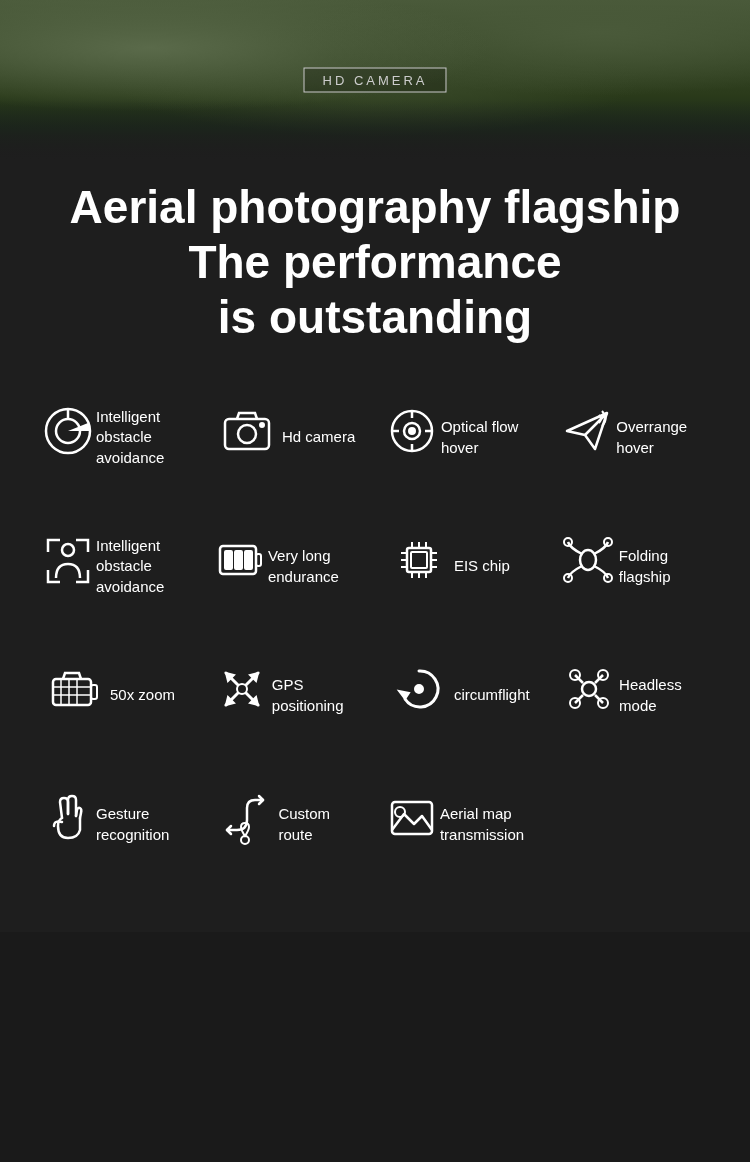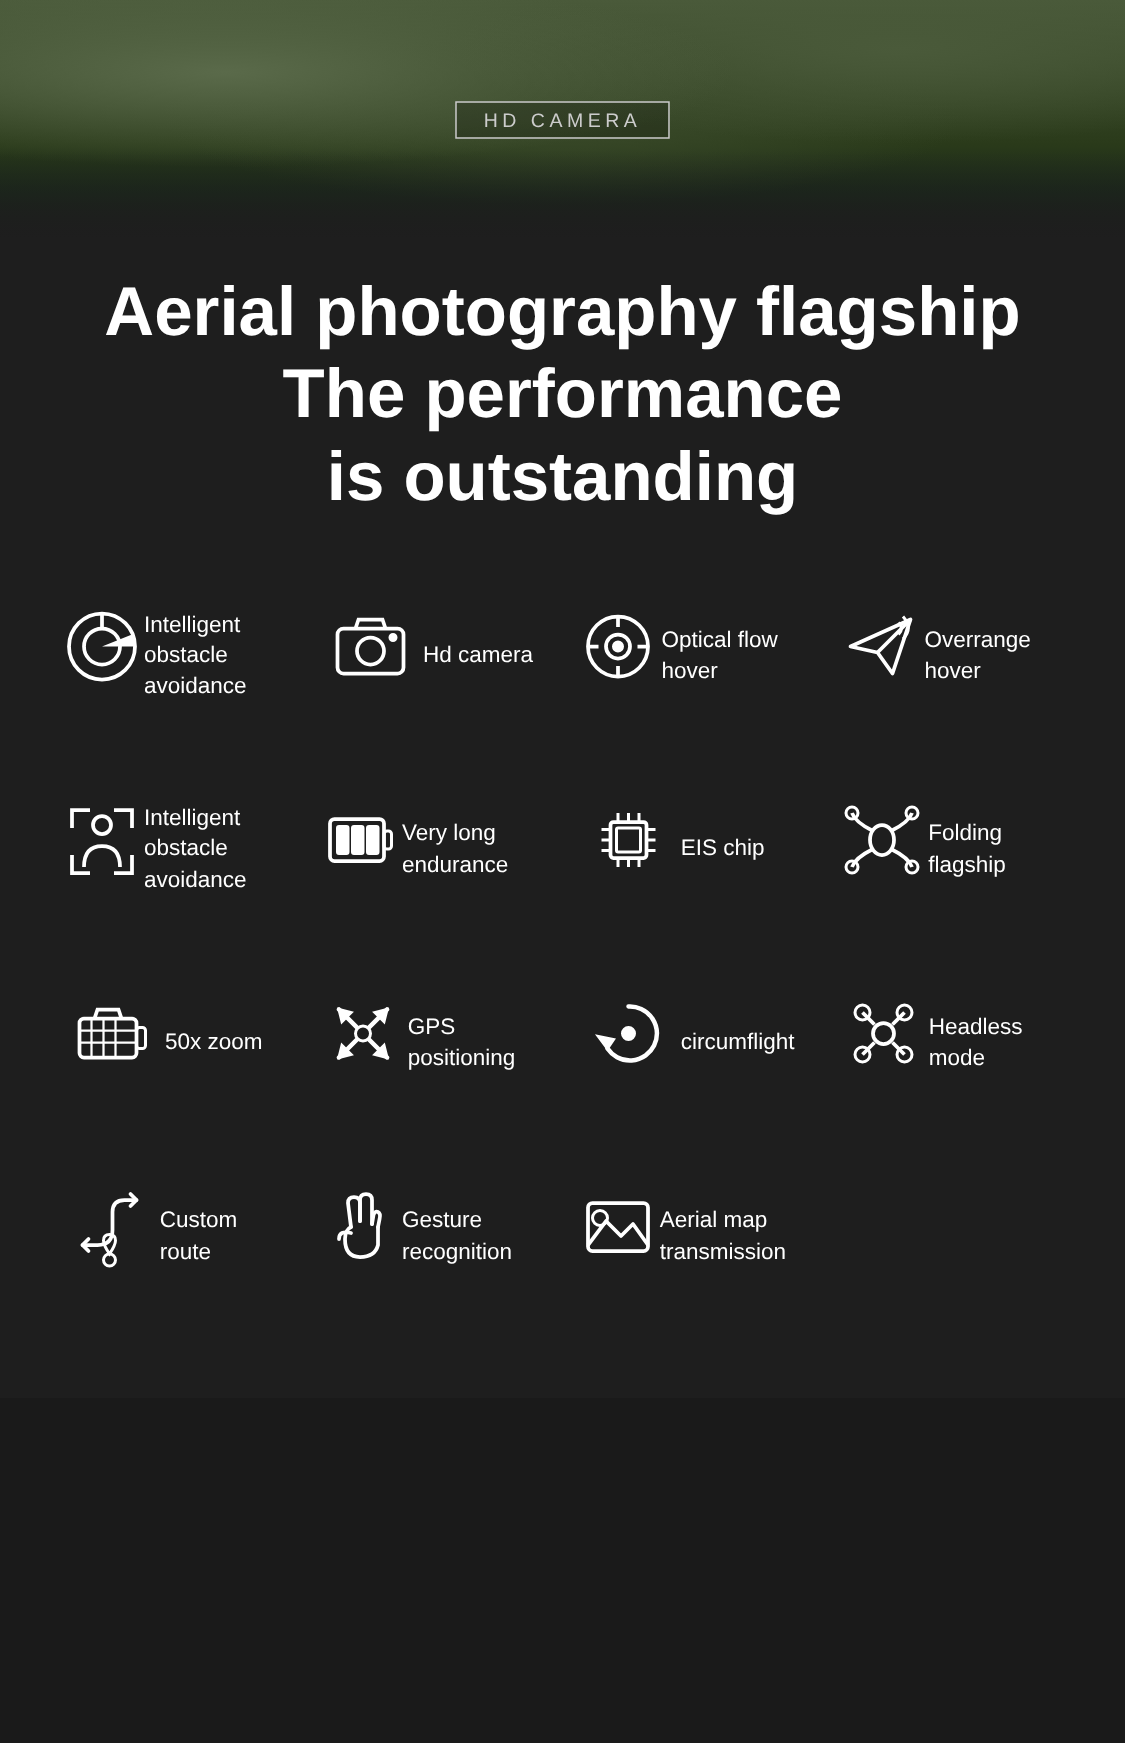--- a/index.html
+++ b/index.html
@@ -306,55 +306,55 @@
           <circle cx="42" cy="42" r="5" stroke="white" stroke-width="2" fill="none"></circle>
         </svg>
       </div>
       <div class="feature-label">Headless mode</div>
     </div>
 
     <div class="feature-item">
       <div class="feature-icon">
         <svg viewBox="0 0 56 56">
 
+          <path d="M22 28 L20 12 Q20 8 24 8 Q28 8 28 12 L28 24" stroke="white" stroke-width="2.5" fill="none" stroke-linejoin="round" stroke-linecap="round"></path>
+
+          <path d="M28 24 L28 10 Q28 6 32 6 Q36 6 36 10 L36 26" stroke="white" stroke-width="2.5" fill="none" stroke-linecap="round"></path>
+
+          <path d="M36 26 L37 20 Q38 17 40 18 Q42 19 41 23 L40 28" stroke="white" stroke-width="2.5" fill="none" stroke-linecap="round"></path>
+
+          <path d="M22 28 Q18 30 18 36 Q18 48 28 48 Q38 48 40 40 L40 28" stroke="white" stroke-width="2.5" fill="none" stroke-linecap="round"></path>
+
+          <path d="M22 32 Q14 30 14 36" stroke="white" stroke-width="2.5" fill="none" stroke-linecap="round"></path>
+        </svg>
+      </div>
+      <div class="feature-label">Gesture recognition</div>
+    </div>
+
+    <div class="feature-item">
+      <div class="feature-icon">
+        <svg viewBox="0 0 56 56">
+
           <path d="M10 40 L20 40 Q30 40 30 30 L30 18 Q30 10 38 10 L46 10" stroke="white" stroke-width="2.5" fill="none" stroke-linecap="round"></path>
 
           <polyline points="14,36 10,40 14,44" stroke="white" stroke-width="2.5" fill="none" stroke-linecap="round" stroke-linejoin="round"></polyline>
 
           <polyline points="42,6 46,10 42,14" stroke="white" stroke-width="2.5" fill="none" stroke-linecap="round" stroke-linejoin="round"></polyline>
 
           <circle cx="28" cy="50" r="4" stroke="white" stroke-width="2" fill="none"></circle>
           <path d="M28 46 Q24 40 24 37 Q24 33 28 33 Q32 33 32 37 Q32 40 28 46 Z" stroke="white" stroke-width="2" fill="none"></path>
         </svg>
       </div>
       <div class="feature-label">Custom route</div>
     </div>
 
     <div class="feature-item">
       <div class="feature-icon">
         <svg viewBox="0 0 56 56">
 
-          <path d="M22 28 L20 12 Q20 8 24 8 Q28 8 28 12 L28 24" stroke="white" stroke-width="2.5" fill="none" stroke-linejoin="round" stroke-linecap="round"></path>
-
-          <path d="M28 24 L28 10 Q28 6 32 6 Q36 6 36 10 L36 26" stroke="white" stroke-width="2.5" fill="none" stroke-linecap="round"></path>
-
-          <path d="M36 26 L37 20 Q38 17 40 18 Q42 19 41 23 L40 28" stroke="white" stroke-width="2.5" fill="none" stroke-linecap="round"></path>
-
-          <path d="M22 28 Q18 30 18 36 Q18 48 28 48 Q38 48 40 40 L40 28" stroke="white" stroke-width="2.5" fill="none" stroke-linecap="round"></path>
-
-          <path d="M22 32 Q14 30 14 36" stroke="white" stroke-width="2.5" fill="none" stroke-linecap="round"></path>
-        </svg>
-      </div>
-      <div class="feature-label">Gesture recognition</div>
-    </div>
-
-    <div class="feature-item">
-      <div class="feature-icon">
-        <svg viewBox="0 0 56 56">
-
           <rect x="8" y="12" width="40" height="32" rx="3" stroke="white" stroke-width="2.5" fill="none"></rect>
 
           <polyline points="8,40 20,24 30,34 38,26 48,40" stroke="white" stroke-width="2.5" fill="none" stroke-linejoin="round"></polyline>
 
           <circle cx="16" cy="22" r="5" stroke="white" stroke-width="2" fill="none"></circle>
         </svg>
       </div>
       <div class="feature-label">Aerial map transmission</div>
     </div>
 

